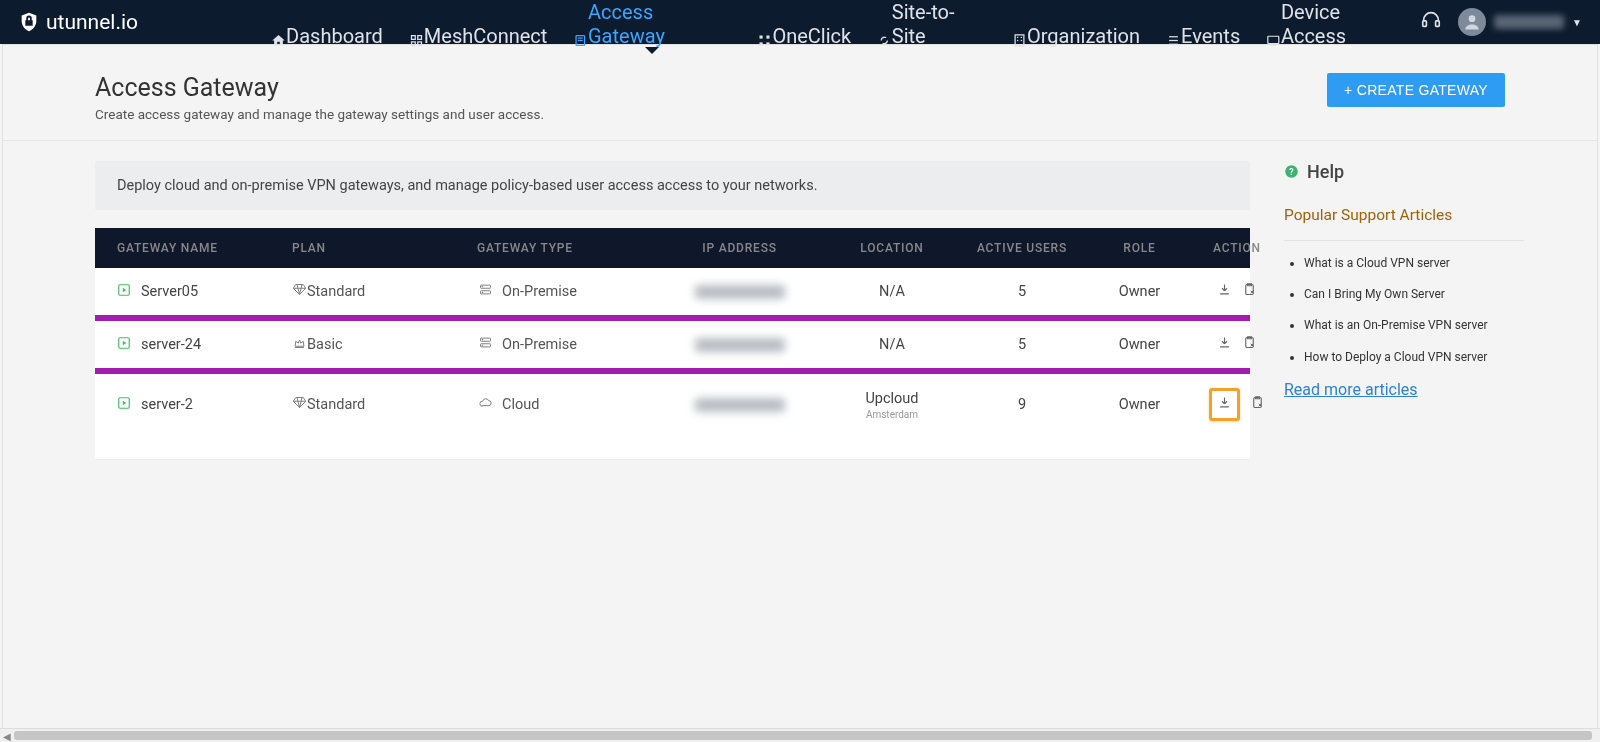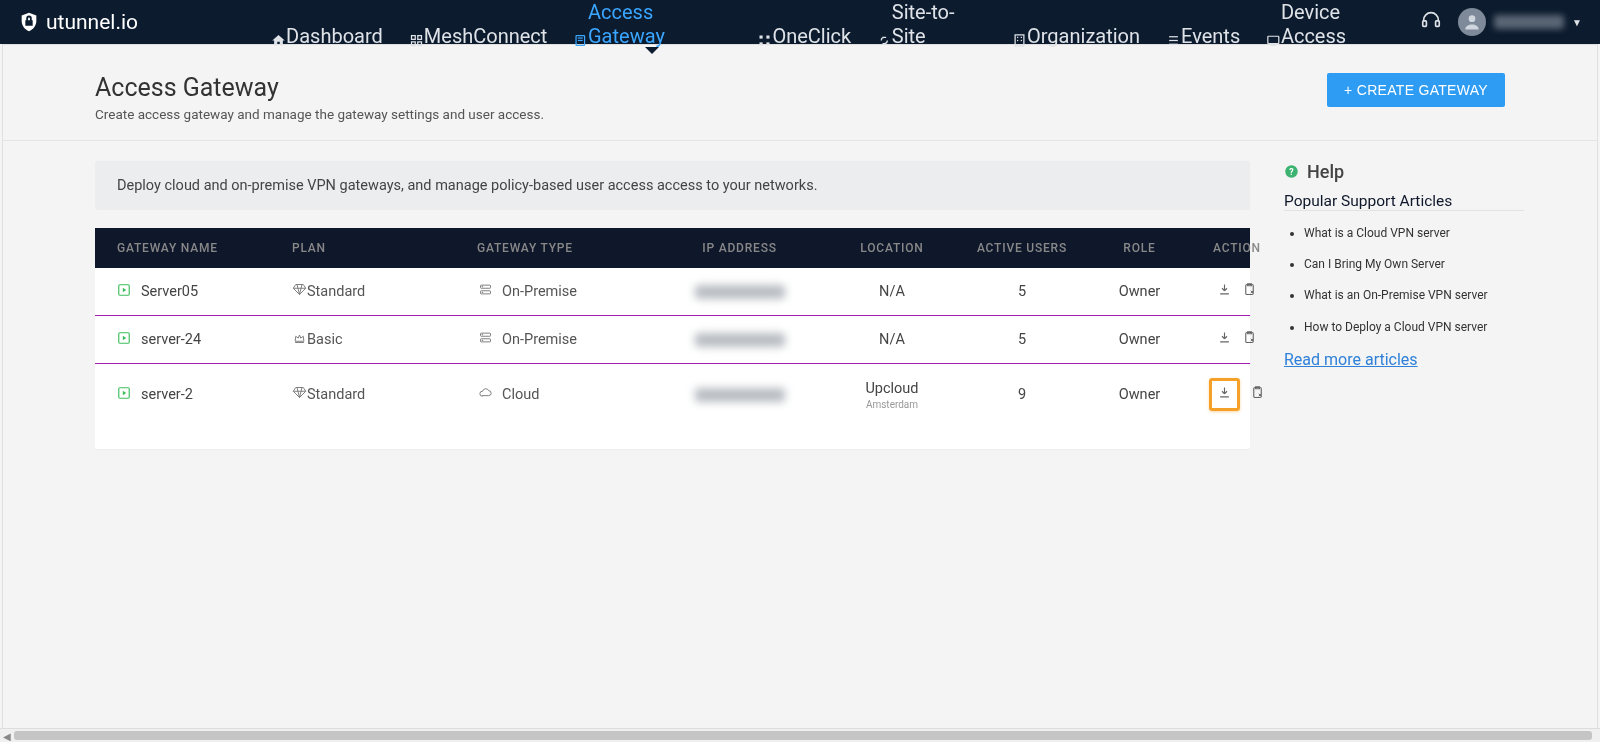--- a/index.html
+++ b/index.html
@@ -23,38 +23,38 @@
     .page-header { display: flex; justify-content: space-between; align-items: flex-start; padding: 28px 92px 18px 92px; border-bottom: 1px solid #e5e5e5;}
     .page-title { font-size: 25px; font-weight: 400; color: #333; margin-bottom: 4px; }
     .page-sub { font-size: 13.5px; color: #555; }
     .create-btn { background: #2f9cf4; color: #fff; border: none; padding: 9px 17px; font-size: 14px; font-weight: 500; border-radius: 2px; cursor: pointer; letter-spacing: .3px;}
     .content-wrap { display: flex; padding: 20px 24px 0 92px; gap: 34px;}
     .main-col { flex: 1; max-width: 1155px;}
     .info-banner { background: #ecedee; padding: 16px 22px; font-size: 14.5px; color: #444; border-radius: 2px;}
     .table { background: #fff; margin-top: 18px; border-radius: 2px; box-shadow: 0 1px 1px rgba(0,0,0,.03); padding-bottom: 24px;}
     .thead, .trow { display: grid; grid-template-columns: 175px 185px 180px 165px 140px 120px 115px 80px; align-items: center; }
     .thead { background: #0f172a; padding: 13px 22px; font-size: 12px; color: #888; letter-spacing: .8px; font-weight: 500;}
-    .trow { padding: 14px 22px; border-bottom: 1px solid #a21caf; font-size: 14.5px; color: #444;}
+    .trow { padding: 14px 22px; border-bottom: 6px solid #a21caf; font-size: 14.5px; color: #444;}
     .trow:last-child { border-bottom: none; }
     .cell-center { text-align: center; }
     .gw-name { display: flex; align-items: center; gap: 10px; }
     .gw-name svg { width: 14px; height: 14px; }
     .plan-cell { display: flex; align-items: center; gap: 0; color:#555;}
     .plan-cell svg { width: 15px; height: 15px; stroke:#777; fill:none;}
     .type-cell { display: flex; align-items: center; gap: 8px; color:#555;}
     .type-cell svg { width: 17px; height: 15px; stroke:#777; fill:none;}
     .ip-blur { width: 90px; height: 14px; background: #b8bdc2; border-radius: 3px; filter: blur(4px); margin: 0 auto;}
     .loc-sub { font-size: 10px; color: #999; margin-top:2px;}
     .action-cell { display: flex; align-items: center; gap: 10px; justify-content: center;}
     .action-icon svg { width: 15px; height: 15px; stroke:#666; fill:none; stroke-width:1.8;}
     .highlight-box { border: 3px solid #f5a029; border-radius: 3px; padding: 4px 5px; display:inline-flex; box-shadow: 0 1px 3px rgba(245,160,41,.4);}
     .side-col { width: 270px; padding-right: 30px;}
     .help-header { display: flex; align-items: center; gap: 8px; font-size: 18px; font-weight: 500; color:#444;}
     .help-header svg { width: 15px; height: 15px;}
-    .help-sub { font-size: 15.5px; color: #0f172a; margin-top: 10px; padding-bottom: 0; border-bottom: 1px solid #e2e2e2;}
+    .help-sub { font-size: 15.5px; color: #a16207; margin-top: 24px; padding-bottom: 16px; border-bottom: 1px solid #e2e2e2;}
     .help-list { padding: 14px 0 0 20px; }
     .help-list li { font-size: 12px; color: #333; margin-bottom: 15px; line-height: 1.35; cursor:pointer;}
     .read-more { color: #2f80d8; text-decoration: underline; font-size: 16px; cursor:pointer;}
     .scrollbar-track { position:fixed; bottom:0; left:0; right:0; height:14px; background:#f0f0f0; border-top:1px solid #ddd;}
     .scrollbar-thumb{ position:absolute; left:14px; right:8px; top:2px; bottom:2px; background:#c5c5c5; border-radius:3px;}
     .scrollbar-left{ position:absolute; left:3px; top:2px; color:#888; font-size:10px;}
   </style>
 </head>
 <body>
 

